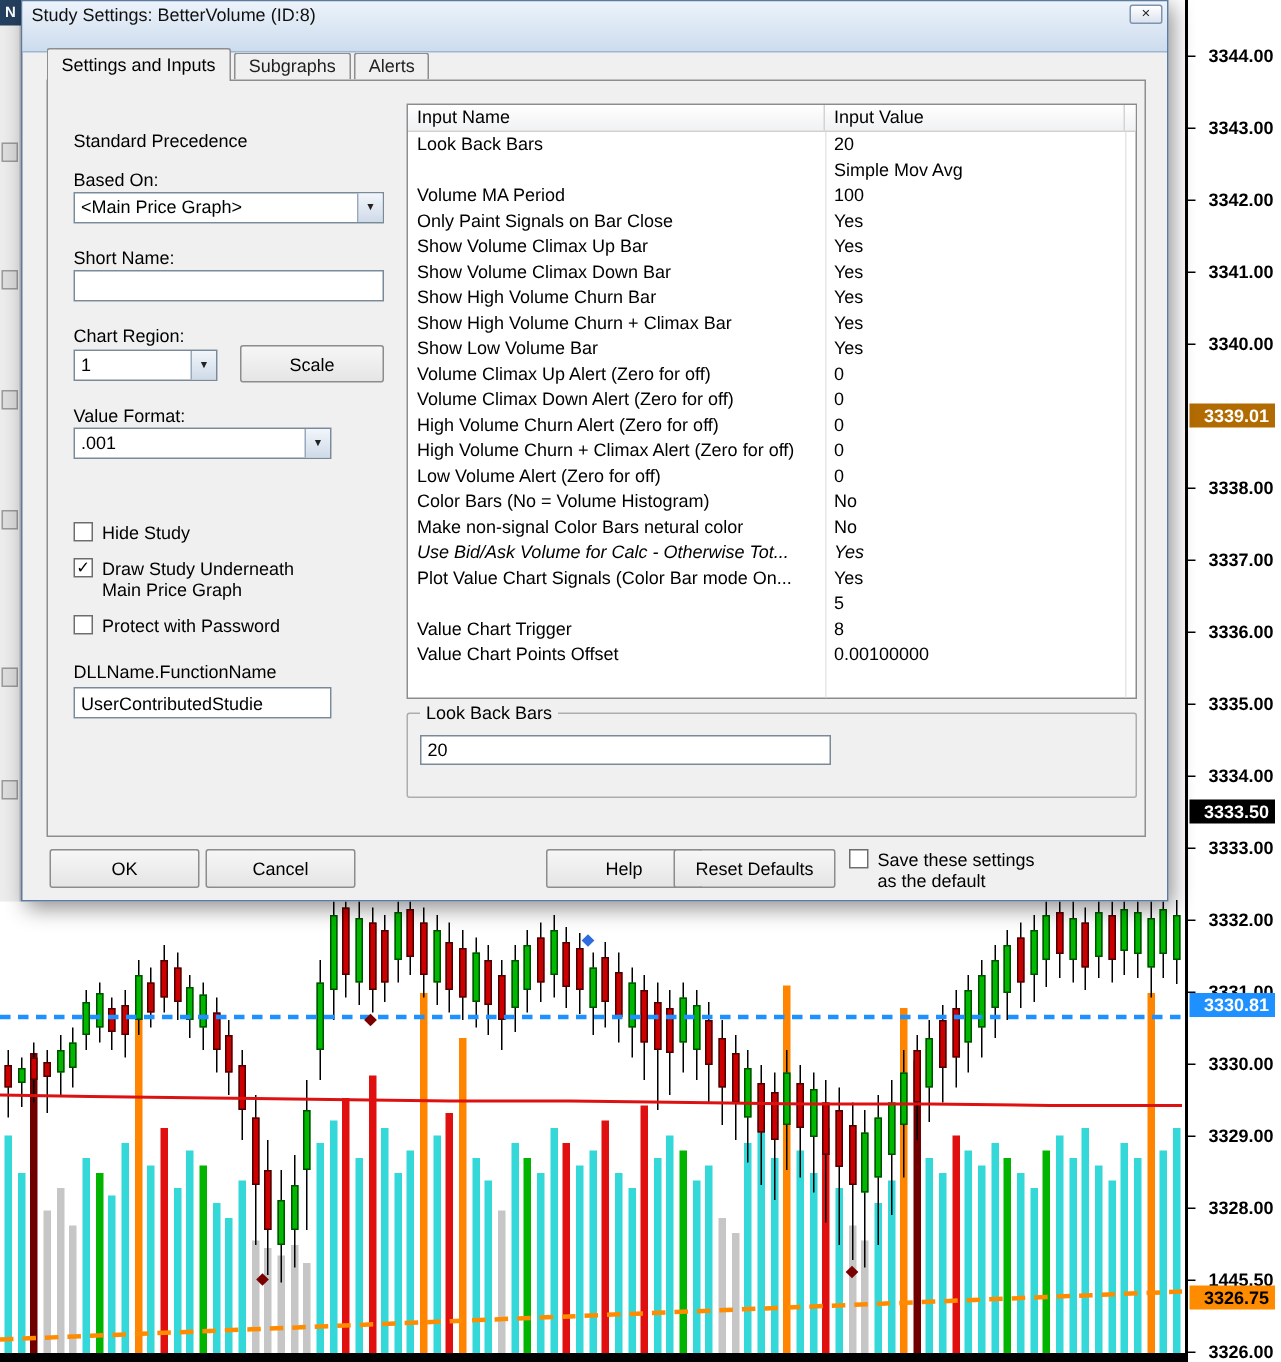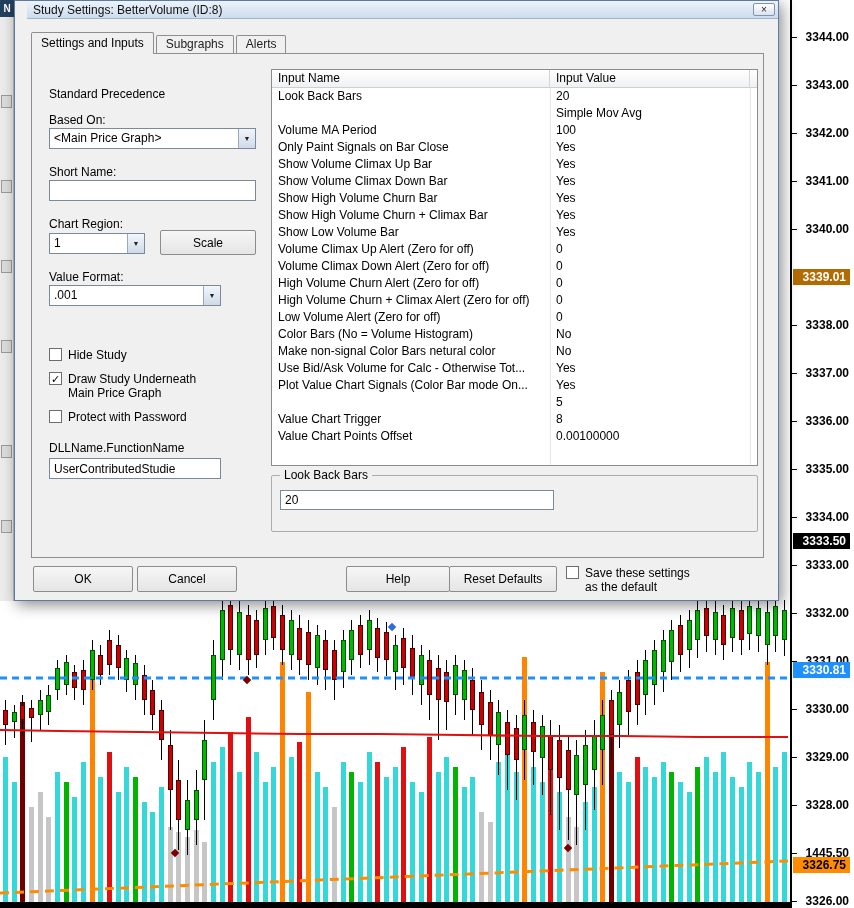--- a/index.html
+++ b/index.html
@@ -22,21 +22,21 @@
   .frag{position:absolute;left:1px;width:11px;height:13px;background:#dcdcdc;border:1px solid #9a9a9a}
 
   
   #price-axis{position:absolute;left:790px;top:0;width:64px;height:908px;background:#fff;border-left:2px solid #000}
   .axis-lbl{position:absolute;right:5px;height:14px;line-height:14px;font-size:12px;font-weight:bold;white-space:nowrap}
   .axis-tick{position:absolute;left:0;width:5px;height:1px;background:#000}
   .axis-hl{position:absolute;left:1px;width:57px;height:16px;line-height:16px;font-size:12px;font-weight:bold;text-align:right;padding-right:4px;white-space:nowrap}
 
   
   #dialog{position:absolute;left:14px;top:0;width:765px;height:601px;background:#f0f0f0;border:1px solid #5d7ba0;box-shadow:3px 4px 14px rgba(0,0,0,.45)}
-  .titlebar{position:absolute;left:12px;top:0;right:0;height:18px;background:linear-gradient(#ecf3fb,#cddced);border-bottom:1px solid #9db6d4;line-height:18px;padding-left:6px;font-size:12px;color:#111}
+  .titlebar{position:absolute;left:0;top:0;right:0;height:34px;background:linear-gradient(#ecf3fb,#cddced);border-bottom:1px solid #9db6d4;line-height:18px;padding-left:6px;font-size:12px;color:#111}
   .closebtn{position:absolute;right:3px;top:2px;width:22px;height:13px;background:linear-gradient(#ffffff,#dbe3ee);border:1px solid #7e93ad;border-radius:2px;text-align:center;line-height:11px;font-size:10px;color:#222;cursor:default}
   .tabs{position:absolute;left:16px;top:31px;height:22px;display:flex;align-items:flex-end}
   .tab{padding:0 9px;background:#f0f0f0;border:1px solid #8e8e8e;border-bottom:none;border-radius:2px 2px 0 0;margin-right:2px;white-space:nowrap}
   .tab.active{height:22px;line-height:20px;position:relative;z-index:5}
   .tab:not(.active){height:18px;line-height:17px;margin-bottom:1px;color:#222}
   .tabpage{position:absolute;left:16px;top:52px;width:733px;height:505px;background:#f0f0f0;border:1px solid #8e8e8e;z-index:1}
 
   .lbl{position:absolute;white-space:nowrap;z-index:2}
   .tinput{position:absolute;height:21px;background:#fff;border:1px solid #7a8a99;font-family:inherit;font-size:12px;padding:0 4px;z-index:2}
   .combo{position:absolute;height:21px;background:#fff;border:1px solid #7a8a99;z-index:2}
@@ -514,21 +514,21 @@
             <div class="t-c2">0</div>
           </div>
           <div class="t-row" style="top: 238px;">
             <div class="t-c1">Color Bars (No = Volume Histogram)</div>
             <div class="t-c2">No</div>
           </div>
           <div class="t-row" style="top: 255px;">
             <div class="t-c1">Make non-signal Color Bars netural color</div>
             <div class="t-c2">No</div>
           </div>
-          <div class="t-row" style="top: 272px;">
+          <div class="t-row" style="top: 272px; font-style: italic;">
             <div class="t-c1">Use Bid/Ask Volume for Calc - Otherwise Tot...</div>
             <div class="t-c2">Yes</div>
           </div>
           <div class="t-row" style="top: 289px;">
             <div class="t-c1">Plot Value Chart Signals (Color Bar mode On...</div>
             <div class="t-c2">Yes</div>
           </div>
           <div class="t-row" style="top: 306px;">
             <div class="t-c2">5</div>
           </div>
@@ -543,21 +543,21 @@
         </div>
     </div>
 
     <div id="lookback-group">
       <span class="group-label">Look Back Bars</span>
       <input class="tinput" style="left: 8px; top: 14px; width: 274px; height: 20px;" value="20">
     </div>
 
     <button class="btn" style="left:18px;top:565px;width:100px;height:26px">OK</button>
     <button class="btn" style="left:122px;top:565px;width:100px;height:26px">Cancel</button>
-    <button class="btn" style="left:331px;top:565px;width:104px;height:26px">Help</button>
+    <button class="btn" style="left:349px;top:565px;width:104px;height:26px">Help</button>
     <button class="btn" style="left:434px;top:565px;width:108px;height:26px">Reset Defaults</button>
     <div class="cbrow" style="left:551px;top:564px">
       <span class="cb"></span>
       <span class="cblab">Save these settings
 as the default</span>
     </div>
       <div class="cbrow" style="left: 34px; top: 346px;">
         <div class="cb"></div>
         <div class="cblab">Hide Study</div>
       </div>

